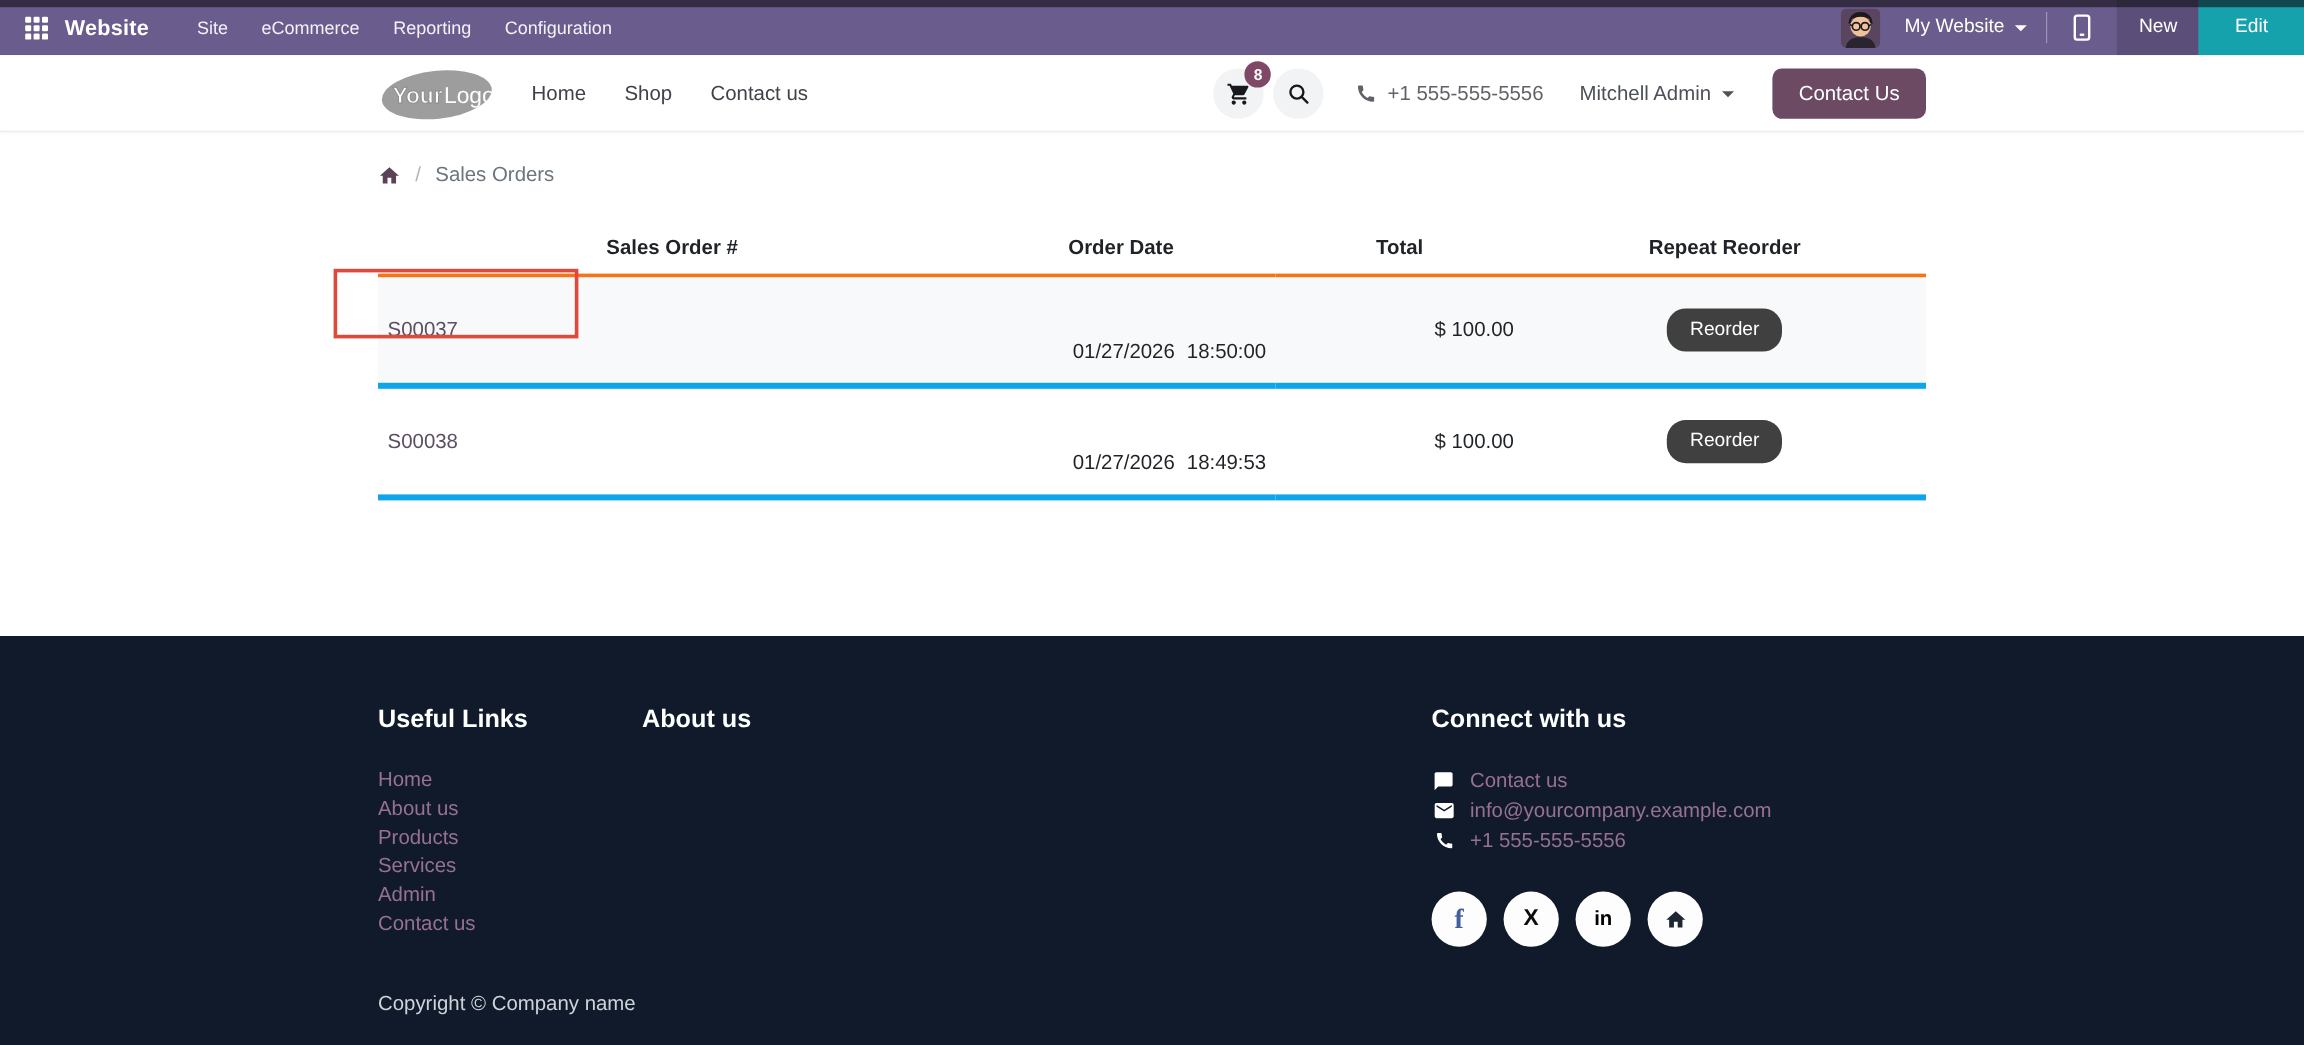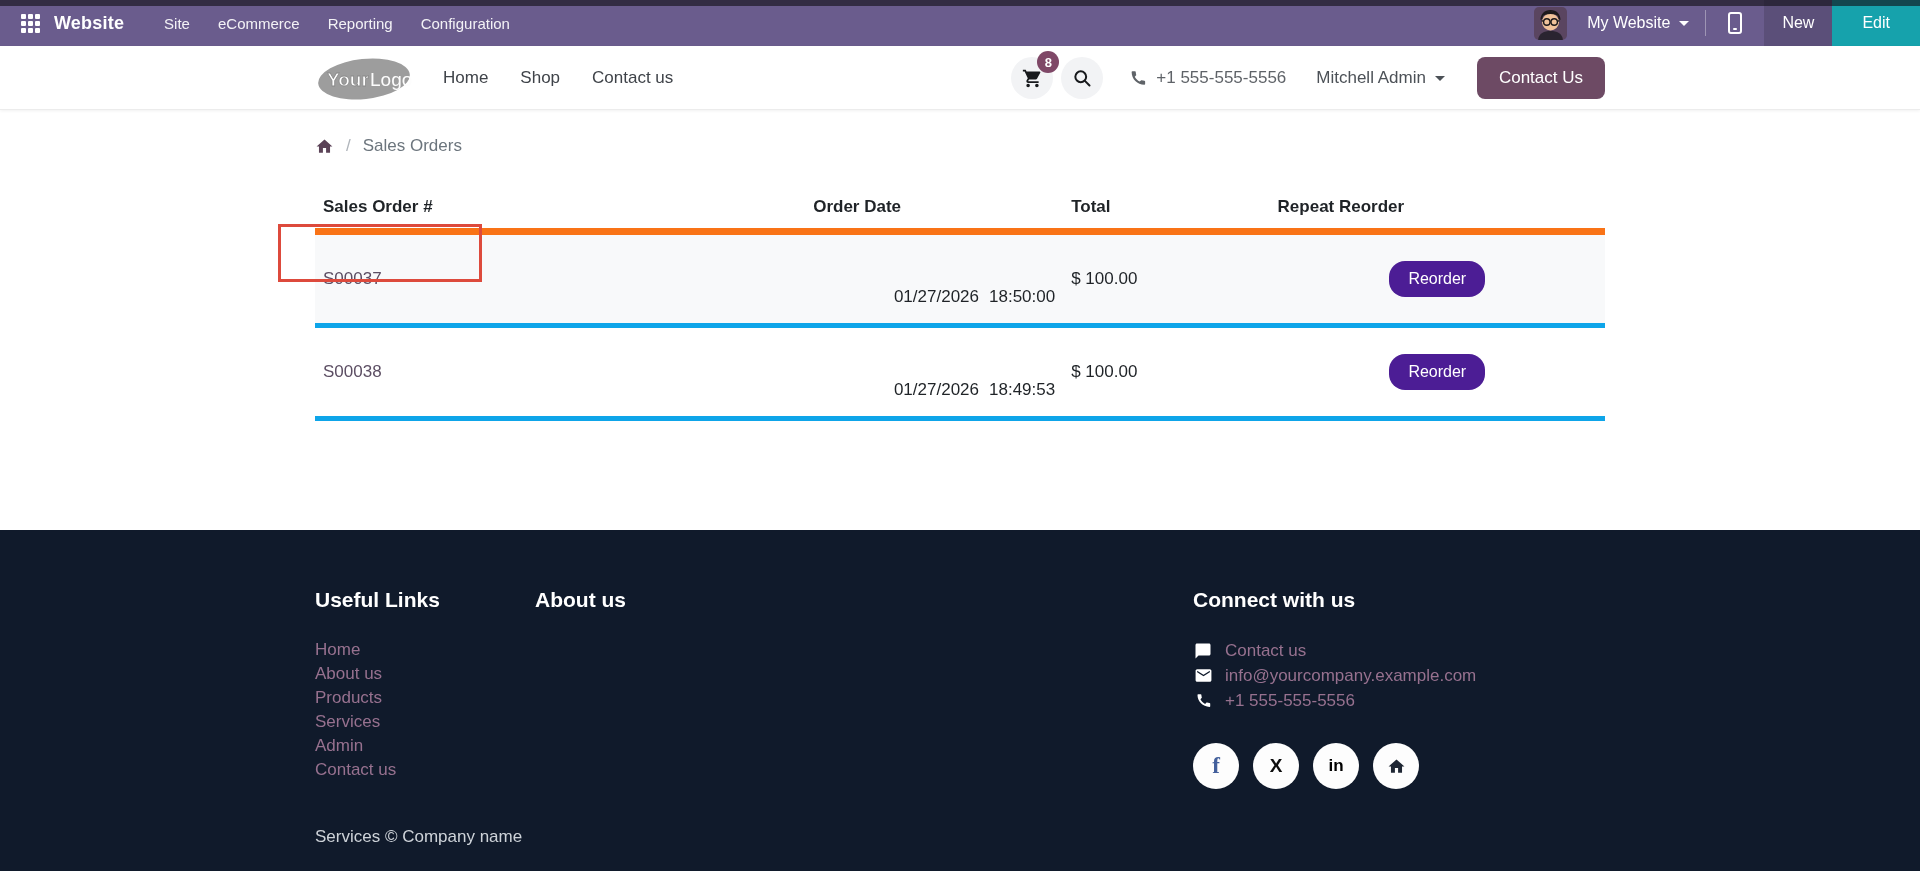--- a/index.html
+++ b/index.html
@@ -62,31 +62,31 @@
   .breadcrumb-wrap { padding-top:26px; }
   .breadcrumb { display:flex; align-items:center; gap:12px; font-size:17px; }
   .crumb-home { color:#5b4257; display:flex; cursor:pointer; }
   .crumb-sep { color:#b0b5bb; }
   .crumb-current { color:#6c757d; }
 
   
   .main-area { flex:1 1 auto; }
   .table-wrap { position:relative; margin-top:32px; }
   table.orders { width:100%; border-collapse:collapse; font-size:17px; color:#1f2327; }
-  .orders th { text-align:left; font-weight:700; padding:9px 8px 11px;
-    border-bottom:7px solid #f97316; }
+  .orders th { text-align:center; font-weight:700; padding:9px 8px 11px;
+    border-bottom:3px solid #f97316; }
   .orders td { padding:16px 8px; border-bottom:5px solid #0ea5e9; }
   .orders tr.striped { background:#f8f9fa; }
   .col-num { width:38%; }
   .col-date { width:20%; text-align:right; }
-  .col-total { width:16%; }
+  .col-total { width:16%; text-align:right; }
   .col-action { width:26%; text-align:center; }
   .order-link { color:#5c4e63; text-decoration:none; cursor:pointer; }
   .time-part { display:inline-block; margin-left:10px;margin-top:36px; }
-  .btn-reorder { background:#4c1d95; color:#fff; font-size:16px; border:none;
+  .btn-reorder { background:#404040; color:#fff; font-size:16px; border:none;
     border-radius:16px; padding:9px 19px; cursor:pointer; }
   .highlight-box { position:absolute; left:-37px; top:36px; width:204px; height:58px;
     border:3px solid #dd4a3c; pointer-events:none; z-index:5; }
 
   
   .footer { background:#101a2b; color:#e9ecef; flex:0 0 auto; }
   .footer-cols { display:flex; padding:58px 0 8px; }
   .fcol-links { width:220px; flex:0 0 auto; }
   .fcol-about { width:540px; flex:0 0 auto; }
   .fcol-connect { margin-left:auto; width:412px; flex:0 0 auto; }
@@ -297,14 +297,14 @@
           <span>in</span>
         </div>
         <div class="social-circle">
           <svg width="19" height="19" viewBox="0 0 24 24" fill="#1e2633">
             <path d="M10 20v-6h4v6h5v-8h3L12 3 2 12h3v8z"></path>
           </svg>
         </div>
       </div>
     </div>
   </div>
-  <div class="container copyright">Services © Company name</div>
+  <div class="container copyright">Copyright © Company name</div>
 </footer>
 
 </body></html>

